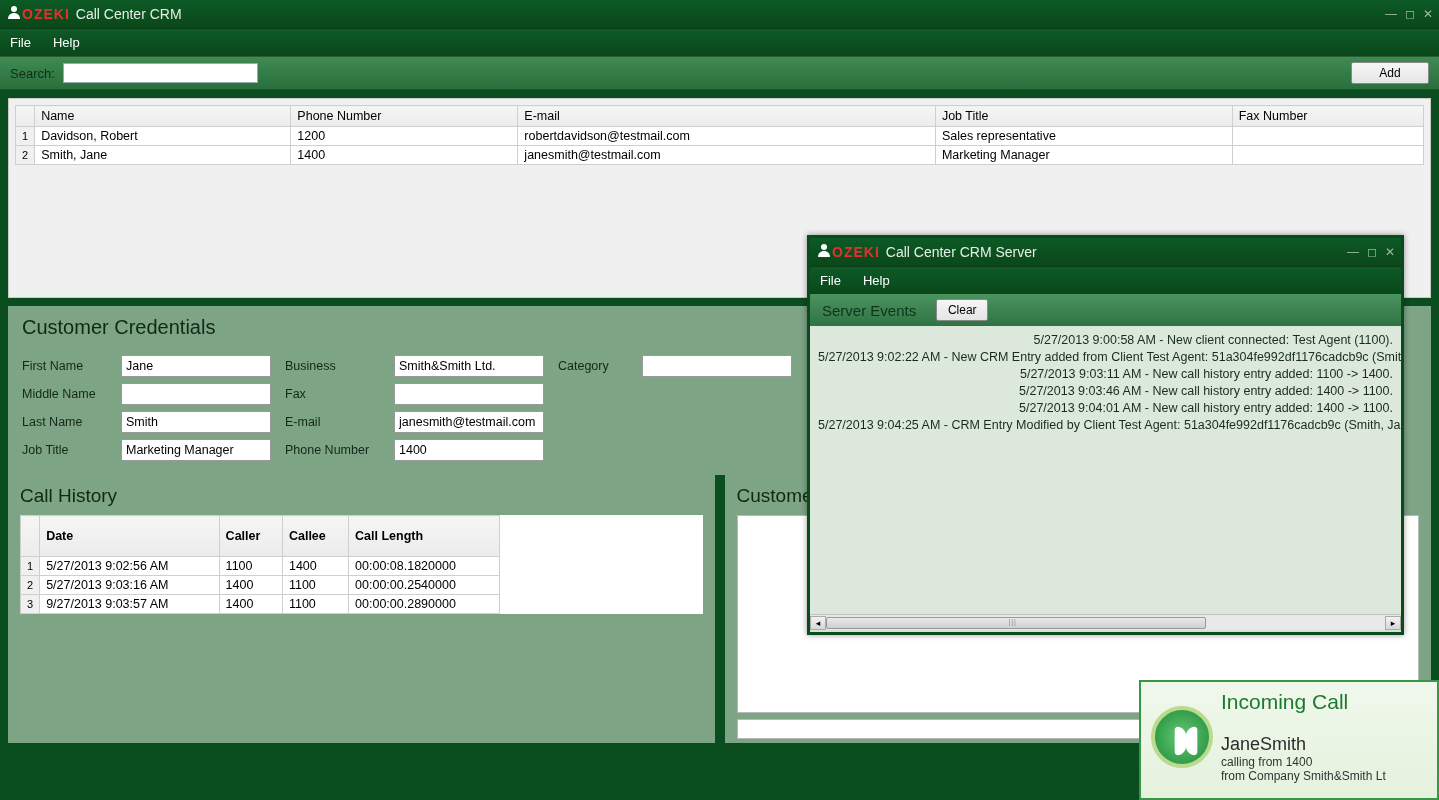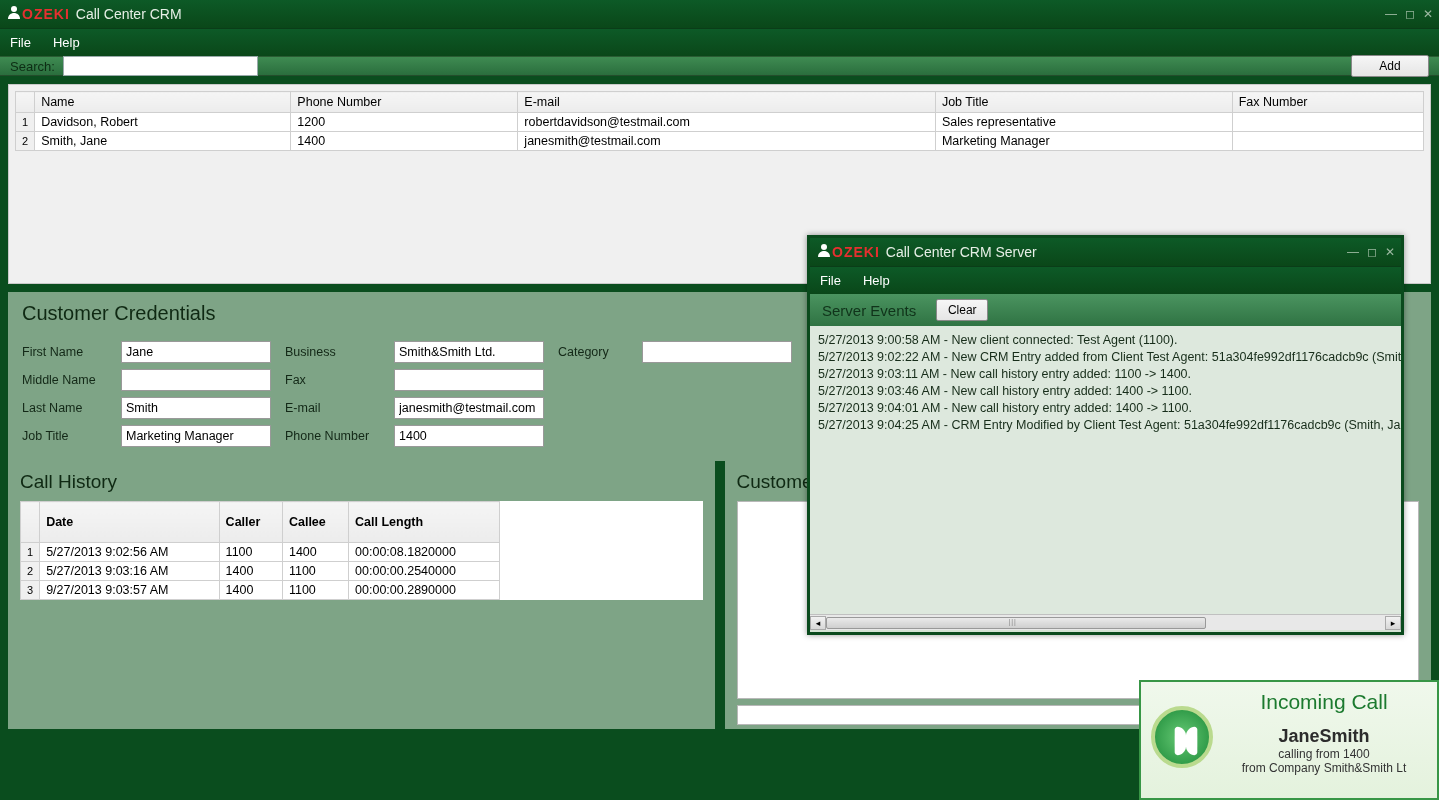--- a/index.html
+++ b/index.html
@@ -10,21 +10,21 @@
   .titlebar .brand { color: #e63030; font-weight: bold; font-size: 14px; margin-right: 6px; letter-spacing: 1px; }
   .titlebar .title { font-size: 14px; color: #e6efe6; flex: 1; }
   .titlebar .winbtns { display: flex; gap: 8px; }
   .titlebar .winbtn { color: #9db9a2; font-size: 12px; cursor: pointer; }
   
   
   .menubar { height: 28px; background: linear-gradient(#0d5a27,#0a4719); display: flex; align-items: center; padding: 0 4px; gap: 10px; color: #fff; font-size: 13px; border-top: 1px solid #0a3d18; }
   .menubar span { padding: 2px 6px; cursor: pointer; }
   
   
-  .searchbar { height: 20px; background: linear-gradient(#3f8b52,#2a6e3d); display: flex; align-items: center; padding: 0 10px; border-top: 1px solid #2a5c33; border-bottom: 1px solid #234d2b; }
+  .searchbar { height: 34px; background: linear-gradient(#3f8b52,#2a6e3d); display: flex; align-items: center; padding: 0 10px; border-top: 1px solid #2a5c33; border-bottom: 1px solid #234d2b; }
   .searchbar label { color: #0d2d14; font-size: 13px; margin-right: 8px; }
   .searchbar input { width: 195px; height: 20px; border: 1px solid #9aa; background: #fff; padding: 0 4px; font-size: 12px; }
   .searchbar .add-btn { margin-left: auto; width: 78px; height: 22px; background: linear-gradient(#f6f6f6,#e5e5e5); border: 1px solid #888; border-radius: 2px; font-size: 12px; cursor: pointer; }
   
   
   .main { padding: 8px; }
   .panel { background: #f2f2f2; border: 1px solid #c9c9c9; margin-bottom: 8px; padding: 4px; }
   
   
   .contacts-panel { height: 200px; background: #f0f0f0; padding: 6px; }
@@ -55,34 +55,34 @@
   .notes-area { background: #fff; height: 198px; border: 1px solid #b8b8b8; }
   .notes-input { margin-top: 6px; height: 20px; background: #fff; border: 1px solid #b8b8b8; width: 100%; }
   
   
   .server-win { position: absolute; left: 807px; top: 235px; width: 597px; height: 400px; border: 3px solid #0a4a1d; background: #d5e3d5; box-shadow: 0 0 6px rgba(0,0,0,.4); }
   .server-win .titlebar { background: linear-gradient(#0d5a27,#0a4719); }
   .events-header { height: 32px; background: linear-gradient(#4b9460,#2f7343); display: flex; align-items: center; padding: 0 12px; gap: 20px; }
   .events-header span { font-size: 15px; color: #10331a; }
   .events-header button { width: 52px; height: 22px; background: linear-gradient(#f6f6f6,#e5e5e5); border: 1px solid #888; border-radius: 2px; font-size: 12px; cursor: pointer; }
   .events-body { background: #dde8dd; height: 288px; padding: 6px 8px; font-size: 12.5px; color: #172d1a; overflow: hidden; }
-  .events-body div { white-space: nowrap; line-height: 17px; }
+  .events-body div { white-space: nowrap; line-height: 17px; text-align: right; }
   .server-scroll { height: 16px; background: #e8e8e8; border-top: 1px solid #c0c0c0; display: flex; align-items: center; }
   .server-scroll .arrow { width: 16px; height: 14px; background: linear-gradient(#f2f2f2,#d8d8d8); border: 1px solid #aaa; font-size: 9px; text-align: center; line-height: 12px; cursor: pointer; }
   .server-scroll .track { flex: 1; position: relative; height: 14px; }
   .server-scroll .thumb { position: absolute; left: 0; width: 68%; height: 12px; top: 1px; background: linear-gradient(#eaeaea,#cfcfcf); border: 1px solid #999; border-radius: 2px; }
   .server-scroll .thumb::after { content:"|||"; font-size: 7px; color:#888; position:absolute; left:48%; top:0; letter-spacing:1px;}
   
   
   .toast { position: absolute; right: 0; bottom: 0; width: 300px; height: 120px; background: linear-gradient(#f0f8ec,#e4f2dd); border: 2px solid #389646; padding: 8px 10px; display: flex; }
   .toast .phone-icon { width: 62px; height: 62px; border-radius: 50%; background: radial-gradient(#66c974,#1c8a38); border: 4px solid #bada8e; margin-top: 16px; position: relative; flex-shrink: 0; }
   .toast .phone-icon svg { position:absolute; left:14px; top:12px; }
-  .toast .txt { flex:1; text-align: center; padding-left:8px; }
+  .toast .txt { flex:1; text-align: left; padding-left:8px; }
   .toast .txt .h { font-size: 21px; color: #1c7a2f; font-weight: 500; }
-  .toast .txt .n { font-size: 18px; color: #2c2c2c; margin-top: 12px; font-weight: bold; }
+  .toast .txt .n { font-size: 18px; color: #2c2c2c; margin-top: 20px; }
   .toast .txt .s { font-size: 12px; color: #333; }
   
   .logo-svg { display:inline-block; }
 </style>
 </head>
 <body>
 
 <div class="titlebar">
   <span class="logo-svg">
     <svg width="16" height="16">

